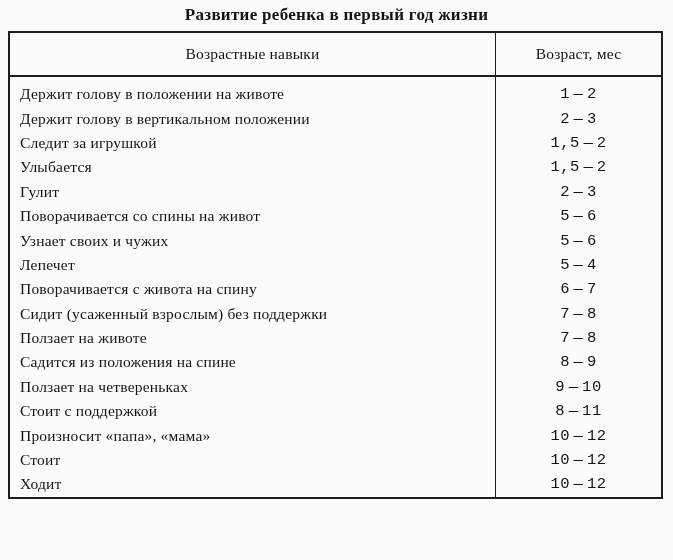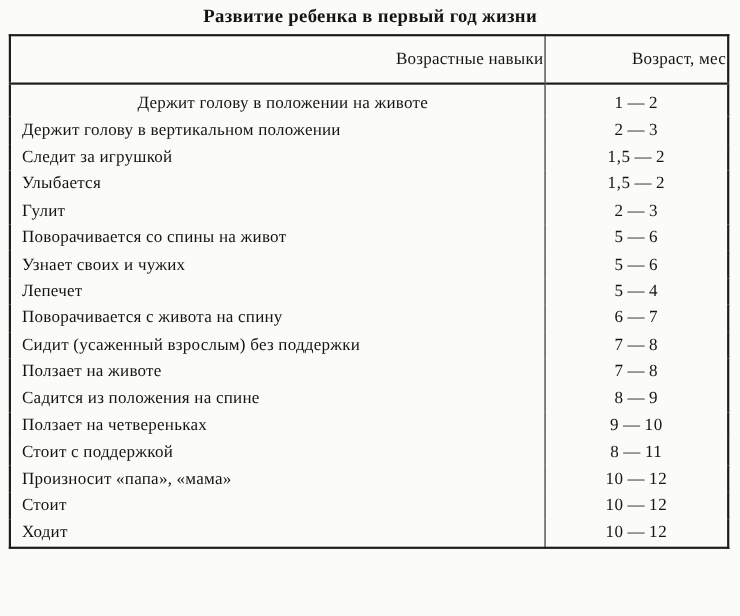--- a/index.html
+++ b/index.html
@@ -30,46 +30,46 @@
   }
   table.dev-table {
     width: 100%;
     border-collapse: collapse;
     border: 2px solid #1d1d1d;
     font-size: 15.5px;
   }
   table.dev-table thead th {
     font-weight: normal;
     height: 40px;
-    text-align: right;
+    text-align: center;
     vertical-align: middle;
     border-bottom: 2.5px solid #1d1d1d;
     letter-spacing: 0.2px;
   }
   table.dev-table th.col-skill,
   table.dev-table td.skill {
     width: 474px;
     border-right: 1.5px solid #1d1d1d;
   }
   table.dev-table tbody tr:first-child td {
     padding-top: 6px;
-    text-align: center;
   }
   table.dev-table td {
     height: 22.4px;
     vertical-align: middle;
   }
   table.dev-table td.skill {
     padding-left: 10px;
     letter-spacing: 0.2px;
   }
   table.dev-table td.age {
     text-align: center;
     letter-spacing: 0.5px;
     white-space: nowrap;
+    font-family: Liberation Mono, monospace;
   }
 </style>
 </head>
 <body>
 
 <div class="page-title">Развитие ребенка в первый год жизни</div>
 
 <div class="table-wrap">
   <table class="dev-table">
     <thead>

